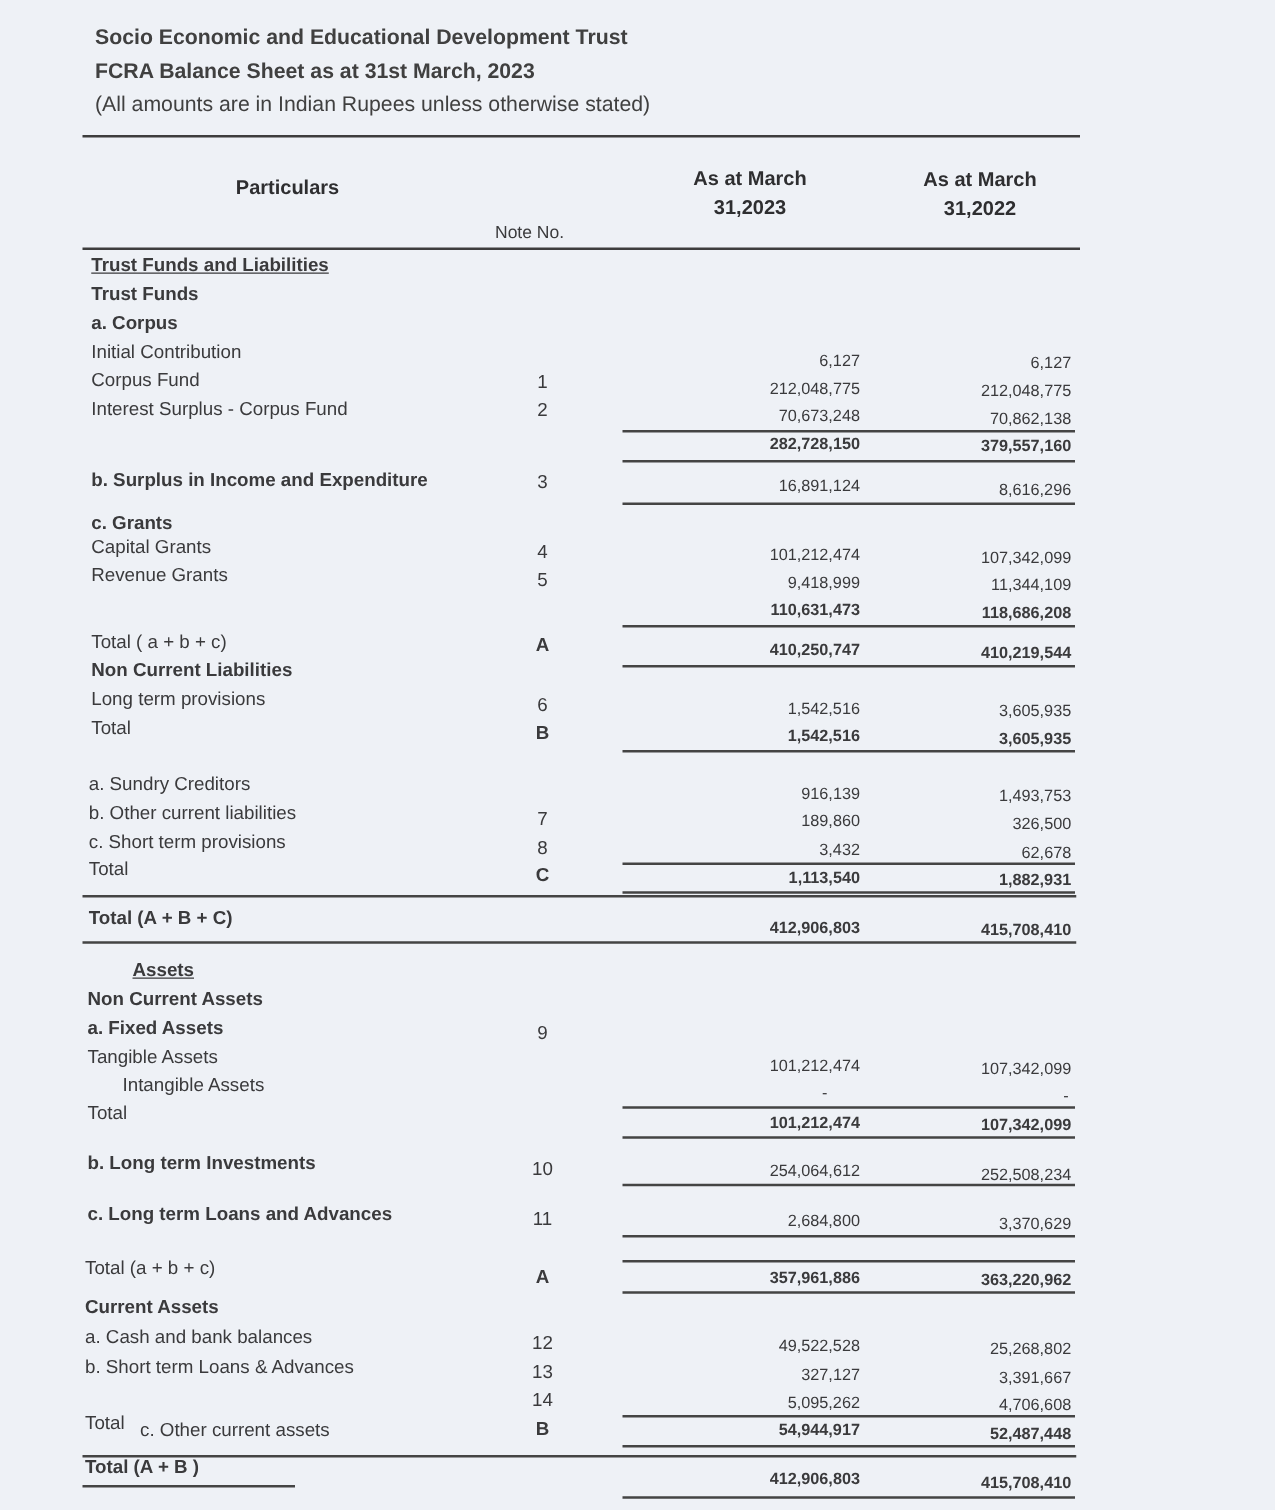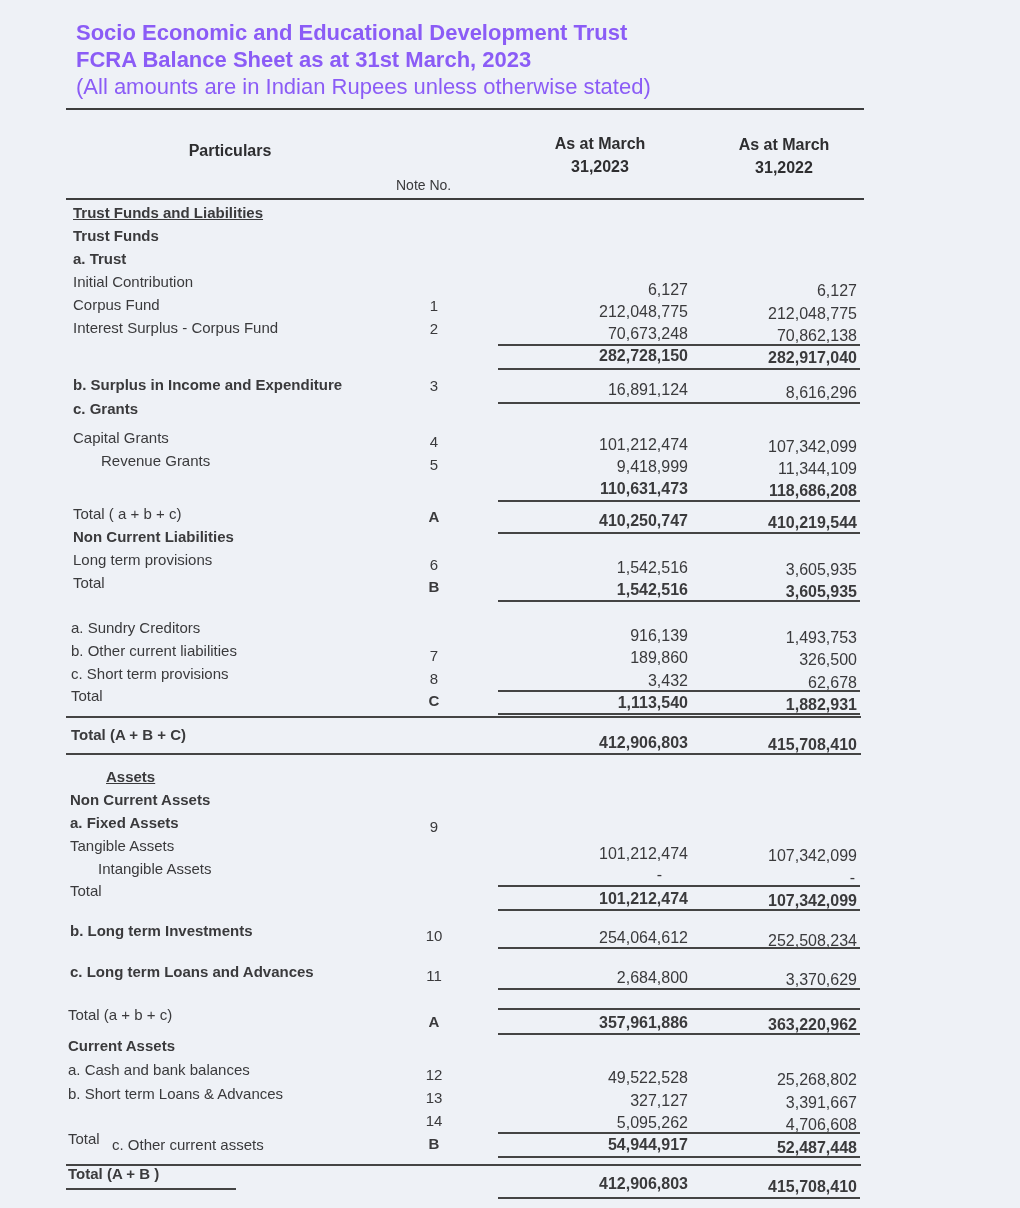--- a/index.html
+++ b/index.html
@@ -3,27 +3,27 @@
 <meta charset="utf-8">
 <style>
   html, body { margin: 0; padding: 0; }
   body {
     width: 1020px; height: 1208px; overflow: hidden;
     background: #eef1f6;
     font-family: "Liberation Sans", sans-serif;
     color: #3a3a3c;
     position: relative;
   }
-  .hdr { position: absolute; left: 76px; font-size: 22px; color: #8b5cf6; white-space: nowrap; }
+  .hdr { position: absolute; left: 76px; font-size: 17px; color: #404040; white-space: nowrap; }
   .hdr.b { font-weight: bold; }
   .hline { position: absolute; height: 2px; background: #3d3d3d; }
   .t { position: absolute; font-size: 15px; white-space: nowrap; color: #3a3a3c; }
   .b { font-weight: bold; }
   .u { text-decoration: underline; }
-  .num { position: absolute; font-size: 16px; white-space: nowrap; color: #3a3a3c; }
+  .num { position: absolute; font-size: 13px; white-space: nowrap; color: #3a3a3c; }
   .c23 { right: 332px; }
   .c22 { right: 163px; }
   .note { position: absolute; font-size: 15px; width: 30px; text-align: center; left: 419px; color: #3a3a3c; }
   .colhead { position: absolute; font-size: 16px; font-weight: bold; text-align: center; color: #2e2e30; line-height: 23px; }
   .rule { position: absolute; height: 2px; background: #444; }
 </style>
 </head>
 <body>
 
 <div class="hdr b" style="top:20px;">Socio Economic and Educational Development Trust</div>
@@ -38,54 +38,54 @@
   <div>31,2023</div>
 </div>
 <div class="colhead" style="left:714px; top:133px; width:140px;">
   <div>As at March</div>
   <div>31,2022</div>
 </div>
 <div class="hline" style="top:198px; left:66px; width:798px;"></div>
 
 <div class="t b u" style="left:73px; top:204px;">Trust Funds and Liabilities</div>
 <div class="t b" style="left:73px; top:227px;">Trust Funds</div>
-<div class="t b" style="left:73px; top:250px;">a. Trust</div>
+<div class="t b" style="left:73px; top:250px;">a. Corpus</div>
 
 <div class="t" style="left:73px; top:273px;">Initial Contribution</div>
 <div class="num c23" style="top:281px;">6,127</div>
 <div class="num c22" style="top:282px;">6,127</div>
 
 <div class="t" style="left:73px; top:296px;">Corpus Fund</div>
 <div class="note" style="top:297px;">1</div>
 <div class="num c23" style="top:303px;">212,048,775</div>
 <div class="num c22" style="top:305px;">212,048,775</div>
 
 <div class="t" style="left:73px; top:319px;">Interest Surplus - Corpus Fund</div>
 <div class="note" style="top:320px;">2</div>
 <div class="num c23" style="top:325px;">70,673,248</div>
 <div class="num c22" style="top:327px;">70,862,138</div>
 
 <div class="rule" style="left:498px; top:344px; width:362px;"></div>
 <div class="num c23 b" style="top:347px;">282,728,150</div>
-<div class="num c22 b" style="top:349px;">282,917,040</div>
+<div class="num c22 b" style="top:349px;">379,557,160</div>
 <div class="rule" style="left:498px; top:368px; width:362px;"></div>
 
 <div class="t b" style="left:73px; top:376px;">b. Surplus in Income and Expenditure</div>
 <div class="note" style="top:377px;">3</div>
 <div class="num c23" style="top:381px;">16,891,124</div>
 <div class="num c22" style="top:384px;">8,616,296</div>
 <div class="rule" style="left:498px; top:402px; width:362px;"></div>
 
-<div class="t b" style="left:73px; top:400px;">c. Grants</div>
+<div class="t b" style="left:73px; top:410px;">c. Grants</div>
 <div class="t" style="left:73px; top:429px;">Capital Grants</div>
 <div class="note" style="top:433px;">4</div>
 <div class="num c23" style="top:436px;">101,212,474</div>
 <div class="num c22" style="top:438px;">107,342,099</div>
 
-<div class="t" style="left:73px; top:452px;margin-left:28px;">Revenue Grants</div>
+<div class="t" style="left:73px; top:452px;">Revenue Grants</div>
 <div class="note" style="top:456px;">5</div>
 <div class="num c23" style="top:458px;">9,418,999</div>
 <div class="num c22" style="top:460px;">11,344,109</div>
 
 <div class="num c23 b" style="top:480px;">110,631,473</div>
 <div class="num c22 b" style="top:482px;">118,686,208</div>
 <div class="rule" style="left:498px; top:500px; width:362px;"></div>
 
 <div class="t" style="left:73px; top:505px;">Total ( a + b + c)</div>
 <div class="note b" style="top:508px;">A</div>

